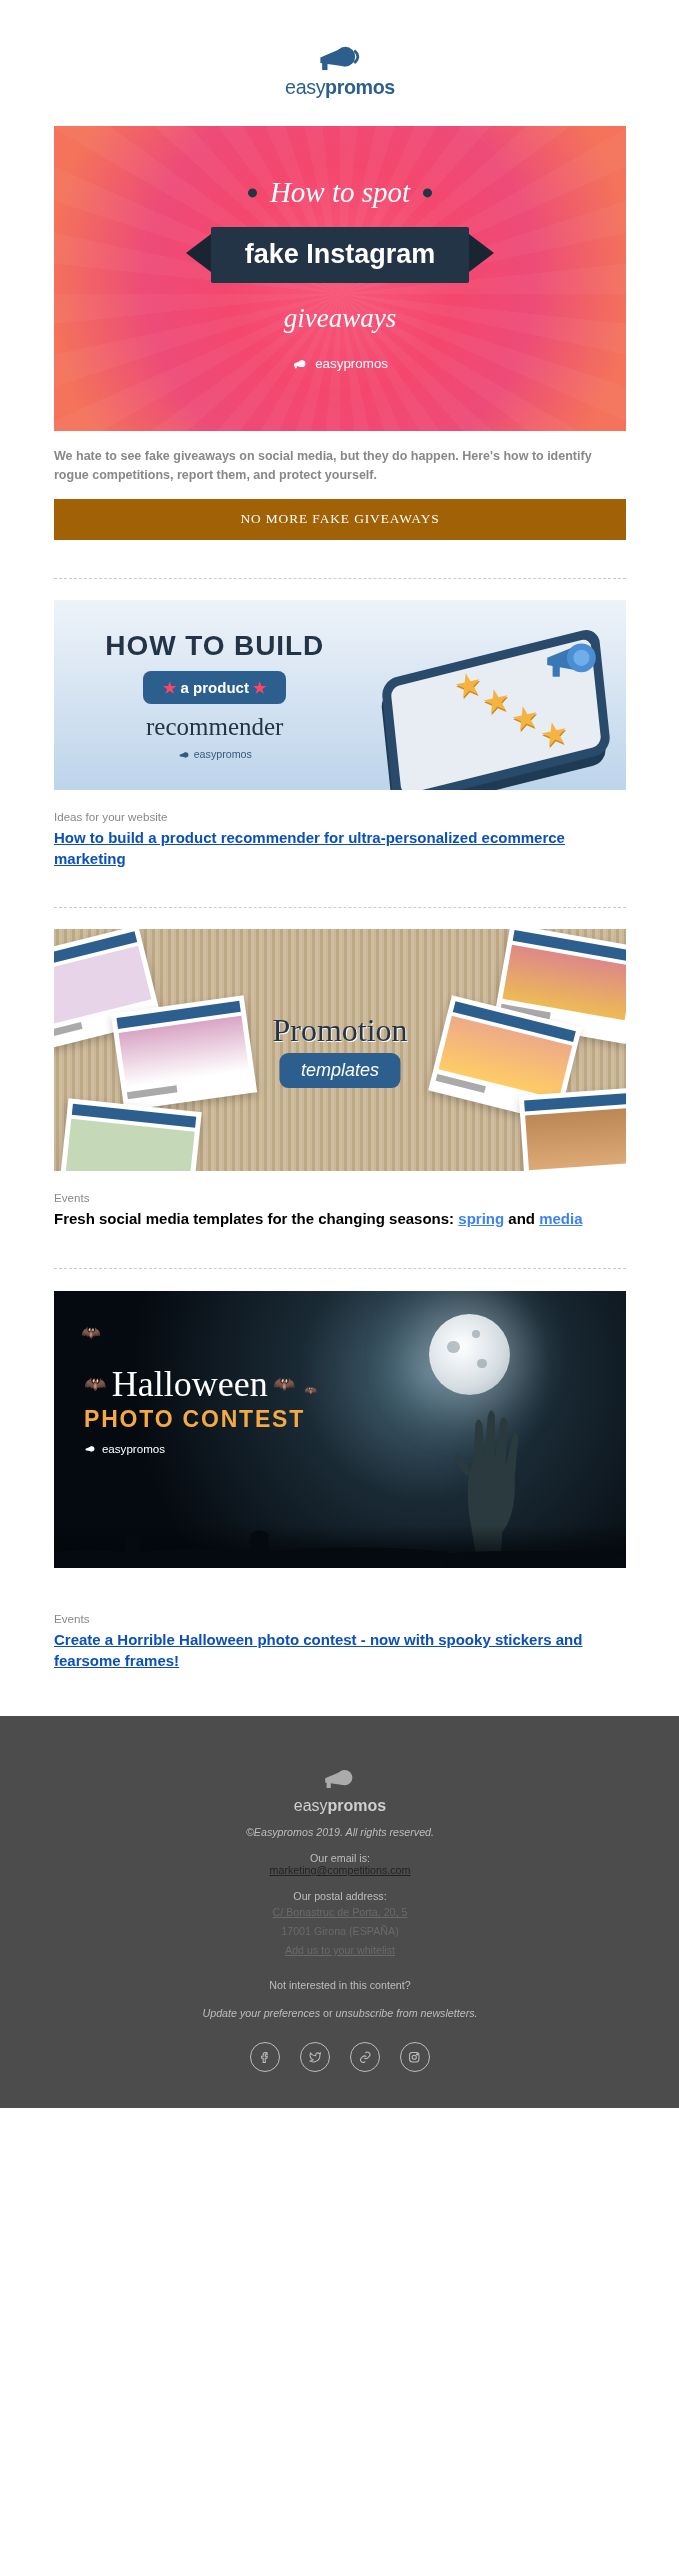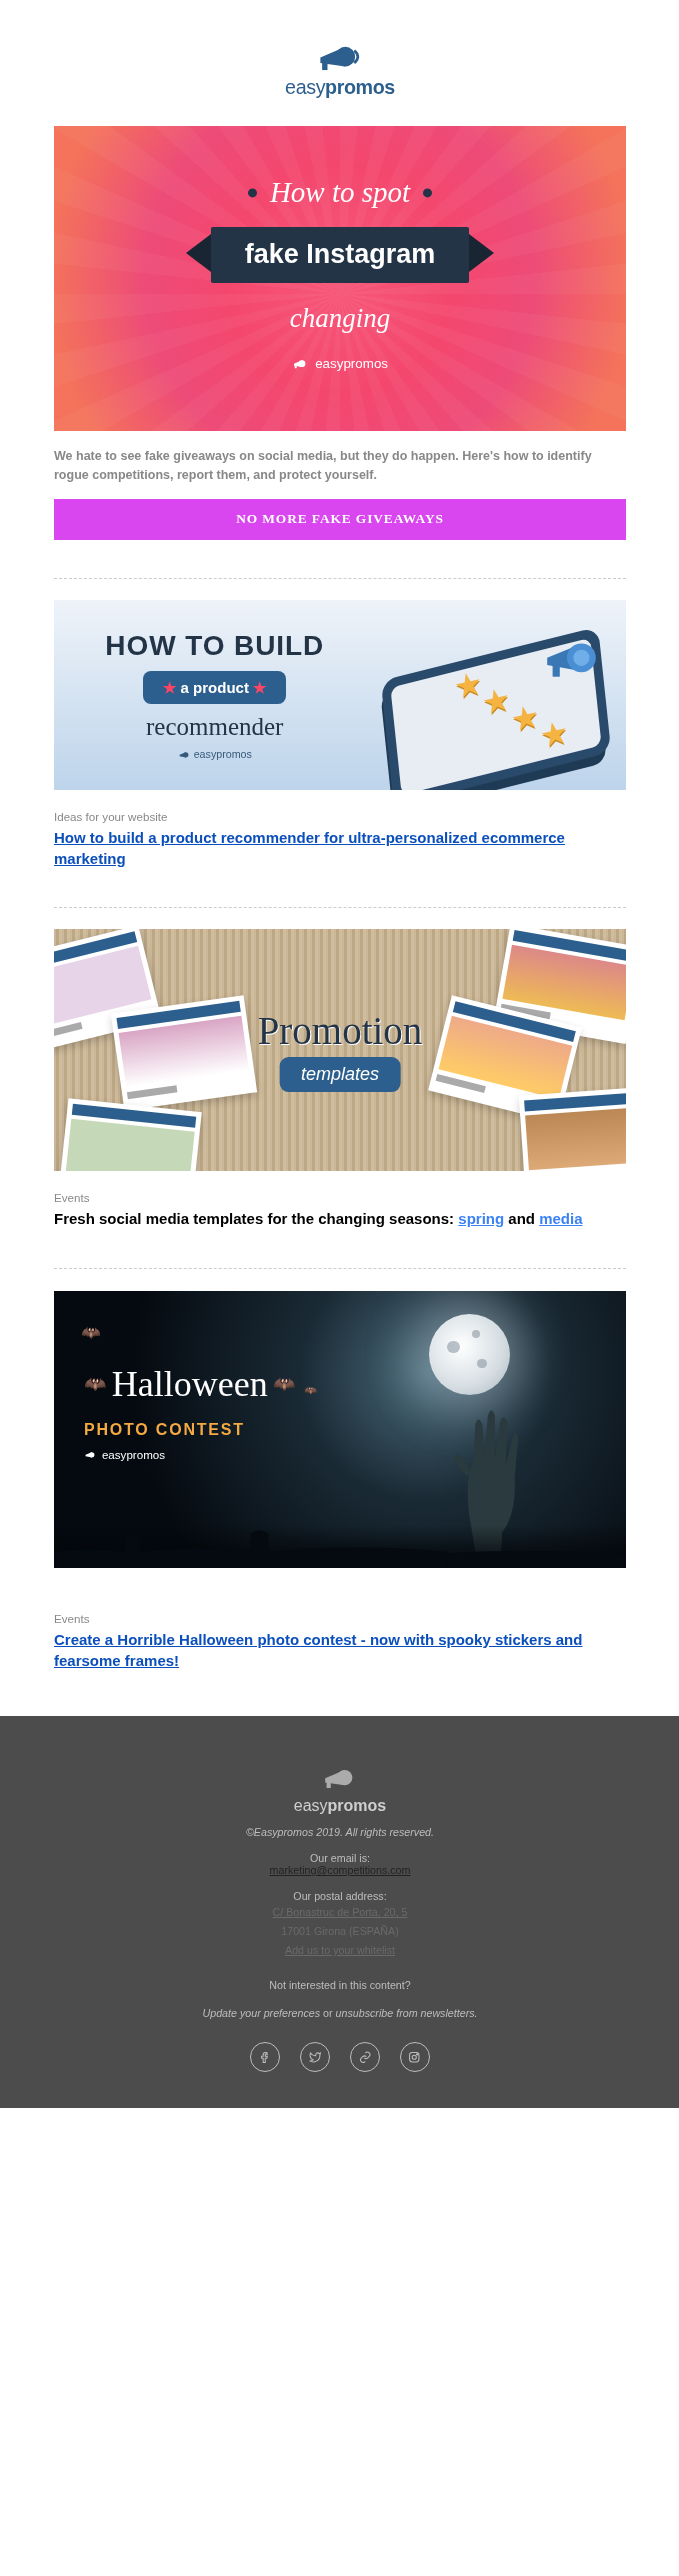--- a/index.html
+++ b/index.html
@@ -34,21 +34,21 @@
   content:""; position:absolute; top:7.2px; width:0; height:0;
   border-style:solid;
 }
 .ribbon::before { left:-25px; border-width:19.7px 25px 19.7px 0; border-color:transparent #1a2533 transparent transparent;}
 .ribbon::after { right:-25px; border-width:19.7px 0 19.7px 25px; border-color:transparent transparent transparent #1a2533;}
 .hero-sub { color:#fff; font-family: Georgia, serif; font-style: italic; font-size:27px; margin-bottom:21.5px;}
 .hero-logo { color:#fff; font-size:13.4px; display:inline-flex; align-items:center; gap:7.2px;}
 .hero-logo svg { width:16px; height:16px;}
 
 .intro-text { color:#888; font-size:12.5px; font-weight:600; line-height:1.5; margin:16px 0 14.3px; }
-.cta-btn { background:#d946ef; color:#fff; text-align:center; padding:12.5px; font-weight:700; letter-spacing:0.9px; font-size:13.4px; cursor:pointer; font-family: Georgia, serif;}
+.cta-btn { background:#a16207; color:#fff; text-align:center; padding:12.5px; font-weight:400; letter-spacing:0.9px; font-size:13.4px; cursor:pointer; font-family: Georgia, serif;}
 .divider { border:none; border-top:0.9px dashed #ccc; margin:38px 0 21.5px; }
 
 .banner2 {
   background: linear-gradient(180deg,#eef3f9 0%,#bdd4eb 100%); position:relative; overflow:hidden;
   padding:30px 25px 27px;
 }
 .b2-left { width:52%; text-align:center; }
 .b2-title { font-family: Arial Black, Arial, sans-serif; font-weight:900; color:#243447; font-size:28px; letter-spacing:0.9px;}
 .b2-ribbon { background:#2d5f8e; color:#fff; display:inline-block; padding:7.2px 19.7px; font-weight:700; font-size:15px; margin:9px 0; position:relative; border-radius:8px;}
 .b2-ribbon .star{color:#f46;}
@@ -62,31 +62,31 @@
 
 .section-label{ color:#888; font-size:11.6px; margin:19.7px 0 3.6px;}
 .section-link{ color:#0b4fbc; font-weight:700; font-size:15px; text-decoration:underline; line-height:1.4; display:block; cursor:pointer;}
 .section-text{ font-weight:700; font-size:15px; line-height:1.5;}
 .section-text a{ color:#3b82f6; text-decoration:underline;}
 
 .banner3{ position:relative; height:242px; overflow:hidden;
   background: repeating-linear-gradient(90deg,#cbb89a 0,#cbb89a 1.8px,#bda886 1.8px,#bda886 5.4px,#d0bd9e 5.4px,#d0bd9e 8px);
 }
 .b3-center{ position:absolute; left:50%; top:50%; transform:translate(-50%,-50%); text-align:center; z-index:2;}
-.b3-title{ font-family:'Brush Script MT', cursive; font-size:39px; color:#243447; text-shadow:0.9px 0.9px 0 #fff;}
+.b3-title{ font-family:'Brush Script MT', cursive; font-size:32px; color:#243447; text-shadow:0.9px 0.9px 0 #fff;}
 .b3-ribbon{ background:#2d5f8e; color:#fff; display:inline-block; padding:7.2px 21.5px; font-style:italic; font-size:18px; border-radius:9px; margin-top:3.6px; position:relative;}
 .card{ position:absolute; width:134px; height:98px; background:#fff; box-shadow:0 3.6px 9px rgba(0,0,0,0.2); padding:5.4px;}
 .card .bar{ height:10.7px; background:#2d5f8e; margin-bottom:3.6px;}
 .card .img{ height:55px; background:#d8c5e0;}
 .card .txt{ height:7.2px; background:#aaa; margin-top:5.4px; width:40%;}
 
 .banner4{ position:relative; height:277px; overflow:hidden; background: radial-gradient(circle at 65% 30%, #4a6a7a 0%, #1a2a35 30%, #050a10 70%);}
 .b4-title{ position:absolute; left:30px; top:72px;}
 .b4-h{ font-family:'Brush Script MT', cursive; color:#fff; font-size:36px; display:flex; align-items:center; gap:5.4px;}
-.b4-p{ color:#f5a942; font-weight:900; font-size:16px; letter-spacing:1.8px; margin-top:16px;}
+.b4-p{ color:#f5a942; font-weight:900; font-size:23px; letter-spacing:1.8px; margin-top:1px;}
 .b4-logo{ color:#fff; font-size:11.6px; margin-top:9px; display:flex; align-items:center; gap:5.4px;}
 .moon{ position:absolute; right:116px; top:23px; width:81px; height:81px; border-radius:50%; background:radial-gradient(circle at 40% 40%,#fff,#d5dde2 60%,#a5b2ba); box-shadow:0 0 45px 18px rgba(205,220,230,0.35);}
 .hand{ position:absolute; right:63px; bottom:0; width:161px; height:179px;}
 .graves{ position:absolute; bottom:0; left:0; right:0; height:43px; background:linear-gradient(180deg,transparent,#020508);}
 .bat{ position:absolute; color:#fff; font-size:16px;}
 .crater{position:absolute;border-radius:50%;background:rgba(120,135,145,0.5);}
 
 .footer{ background:#4c4c4c; color:#c8c8c8; text-align:center; padding:45px 36px 36px; font-size:10.7px; margin-top:9px;}
 .footer .f-logo{ opacity:0.85; margin-bottom:5.4px;}
 .footer .f-logotxt{ color:#cfcfcf; font-size:16px; margin-bottom:10.7px; display:block;}
@@ -118,21 +118,21 @@
   <div class="hero-banner">
     <div class="rays"></div>
     <div class="hero-content">
       <div class="arc-line">
         <span class="dot"></span>
         <span>How to spot</span>
         <span class="dot"></span>
       </div>
       <div style="clear:both"></div>
       <div class="ribbon">fake Instagram</div>
-      <div class="hero-sub">changing</div>
+      <div class="hero-sub">giveaways</div>
       <div class="hero-logo">
         <svg viewBox="0 0 24 24">
             <path fill="#fff" d="M3 13 L15 8 L15 18 L3 16 Z M15 13 a4 4 0 0 0 0-0 M4 16h3v4h-3z"></path>
             <circle cx="15" cy="13" r="5" fill="#fff"></circle>
           </svg>
         <span>easypromos</span>
       </div>
     </div>
   </div>
 

